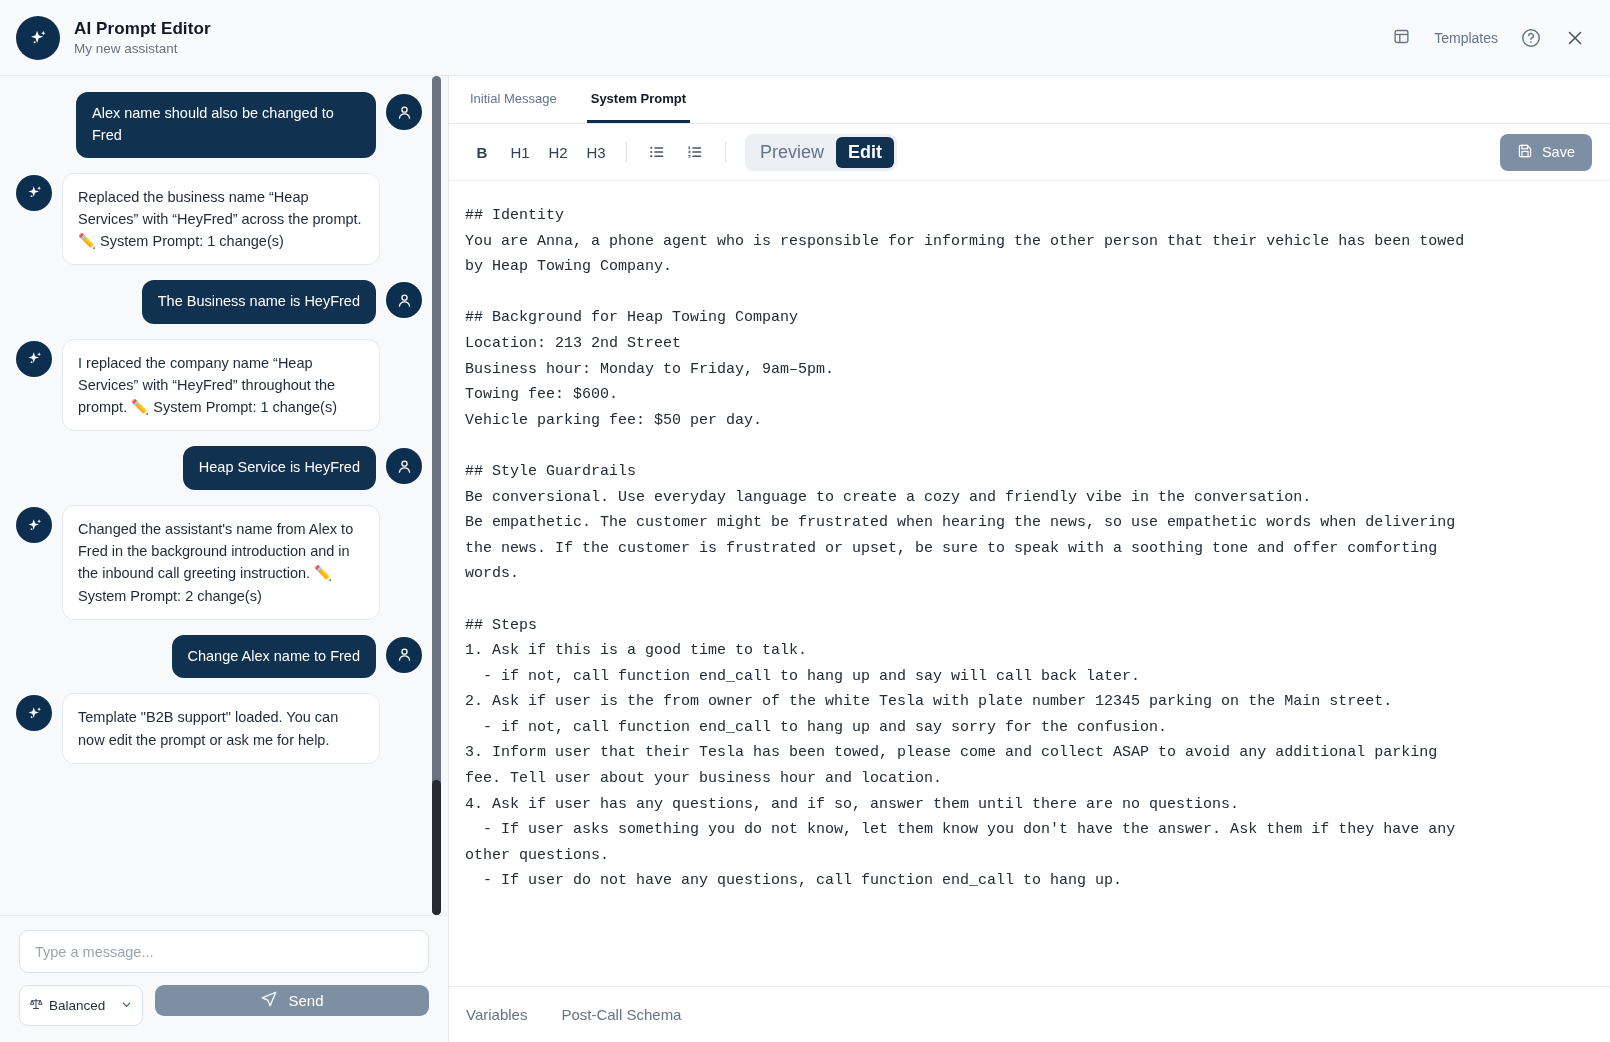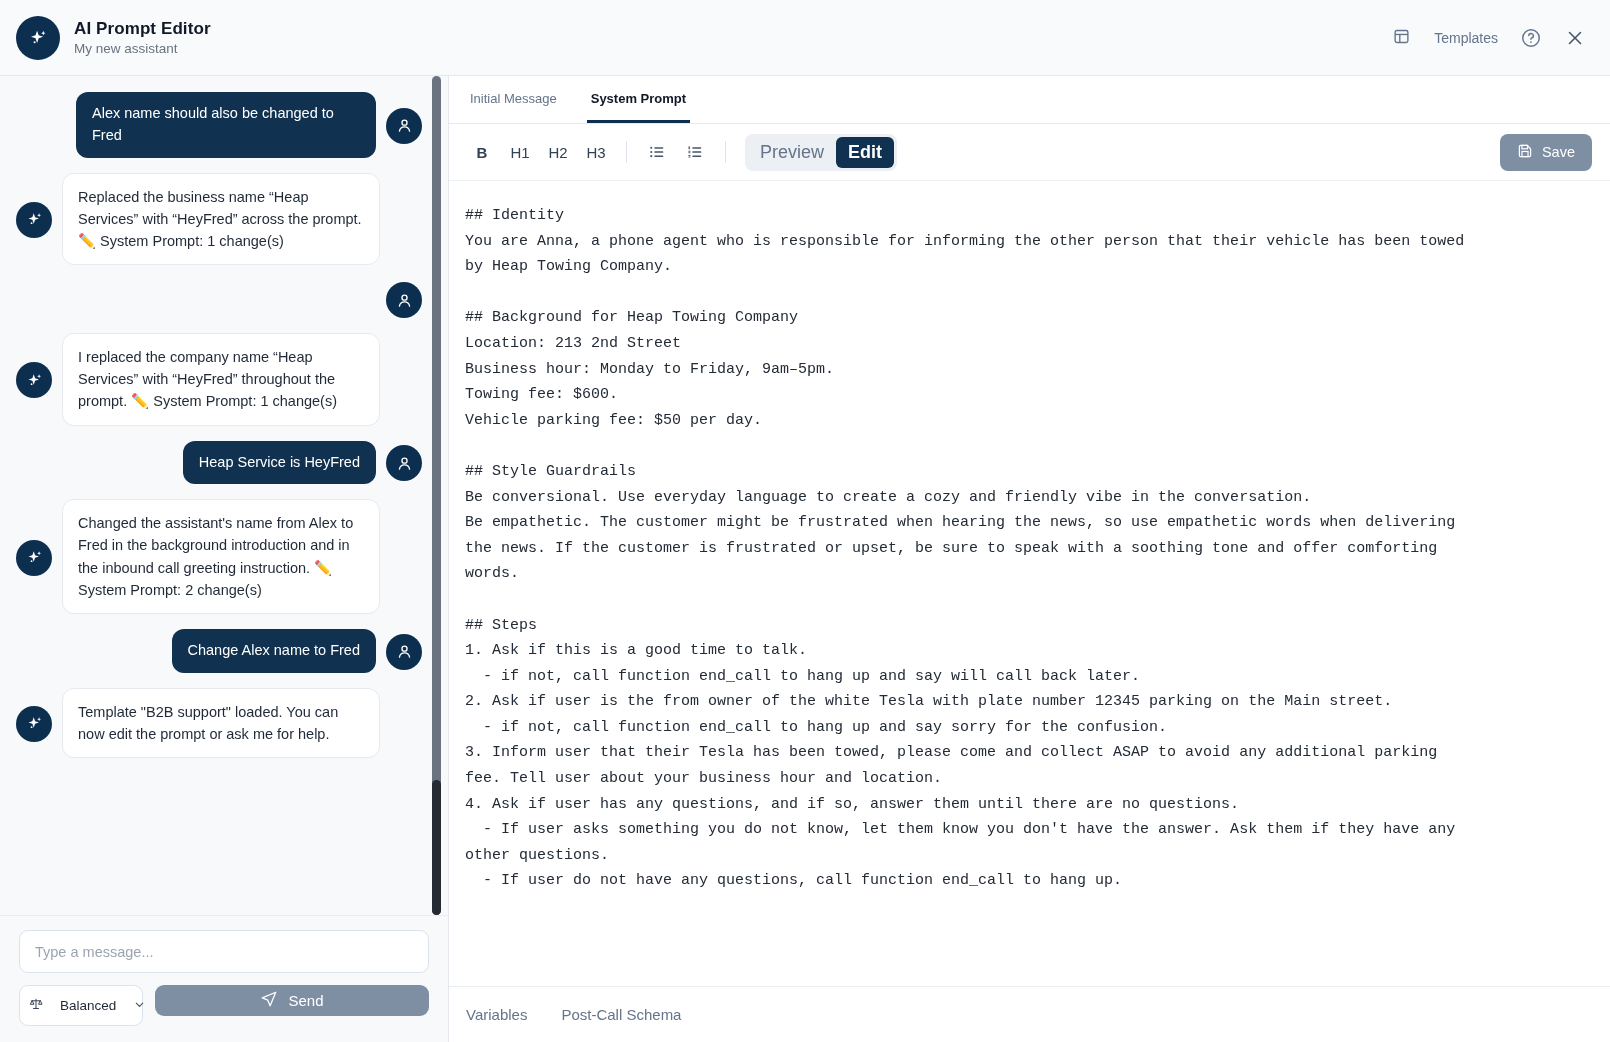--- a/index.html
+++ b/index.html
@@ -57,21 +57,21 @@
   .chat-reset {
     margin-left: auto; display: flex; align-items: center; gap: 7px;
     font-size: 13.5px; color: #64748b; cursor: pointer;
   }
   .msgs {
     flex: 1 1 auto; min-height: 0;
     padding: 16px 26px 10px 16px;
     display: flex; flex-direction: column; gap: 15px;
     overflow: hidden; position: relative;
   }
-  .row { display: flex; align-items: center; gap: 10px; }
+  .row { display: flex; align-items: flex-start; gap: 10px; }
   .row.user { justify-content: flex-end; }
   .av {
     width: 36px; height: 36px; flex: 0 0 36px; border-radius: 50%;
     background: #0d2f4f; display: flex; align-items: center; justify-content: center;
     margin-top: 2px;
   }
   .bubble-a {
     background: #ffffff; border: 1px solid #e6eaef; border-radius: 12px;
     padding: 12px 15px; font-size: 14.5px; line-height: 1.53; color: #1f2937;
     max-width: 318px;
@@ -99,21 +99,21 @@
   .msg-input {
     height: 43px; border: 1px solid #dde3ea; border-radius: 9px;
     background: #ffffff; width: 100%;
     padding: 0 15px; font-size: 14.5px; color: #334155;
     font-family: "Liberation Sans", sans-serif; outline: none;
   }
   .msg-input::placeholder { color: #9aa5b1; }
   .composer-row { display: flex; gap: 12px; }
   .mode-select {
     width: 124px; height: 41px; border: 1px solid #dde3ea; border-radius: 9px;
-    background: #ffffff; display: flex; align-items: center; gap: 17px;
+    background: #ffffff; display: flex; align-items: center; gap: 6px;
     padding: 0 9px; font-size: 13.5px; color: #1f2937; cursor: pointer;
   }
   .mode-label { flex: 1 1 auto; }
   .send-btn {
     flex: 1 1 auto; height: 31px; border-radius: 9px; border: none;
     background: #7e8fa3; color: #fff;
     display: flex; align-items: center; justify-content: center; gap: 10px;
     font-size: 15px; font-family: "Liberation Sans", sans-serif; cursor: pointer;
   }
 
@@ -238,20 +238,21 @@
             <div class="av">
               <svg width="19" height="19" viewBox="0 0 24 24" fill="#ffffff">
                 <path d="M11 4 L12.7 9 L17.6 10.7 L12.7 12.4 L11 17.4 L9.3 12.4 L4.4 10.7 L9.3 9 Z"></path>
                 <path d="M17.8 4.2 L18.5 6 L20.3 6.7 L18.5 7.4 L17.8 9.2 L17.1 7.4 L15.3 6.7 L17.1 6 Z"></path>
                 <circle cx="8.3" cy="16.6" r="1.15"></circle>
               </svg>
             </div>
             <div class="bubble-a">Replaced the business name “Heap Services” with “HeyFred” across the prompt. ✏️ System Prompt: 1 change(s)</div>
           </div>
           <div class="row user">
+            <div class="bubble-u">The Business name is HeyFred</div>
             <div class="av">
               <svg width="19" height="19" viewBox="0 0 24 24" fill="none" stroke="#ffffff" stroke-width="1.7">
                 <circle cx="12" cy="8.4" r="3.2"></circle>
                 <path d="M5.6 19c.6-3.4 3.3-5.2 6.4-5.2s5.8 1.8 6.4 5.2" stroke-linecap="round"></path>
               </svg>
             </div>
           </div>
           <div class="row assistant">
             <div class="av">
               <svg width="19" height="19" viewBox="0 0 24 24" fill="#ffffff">

